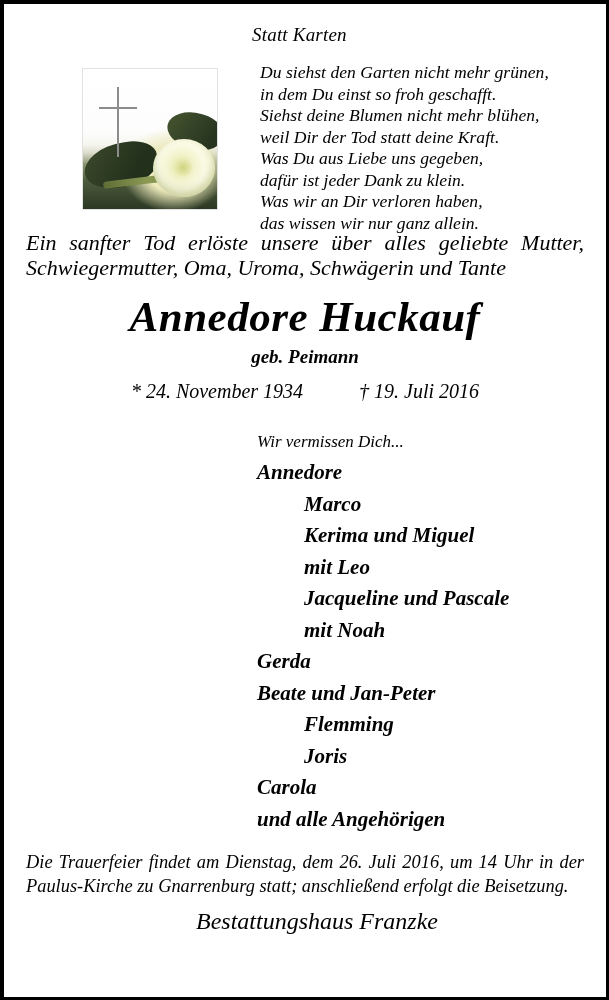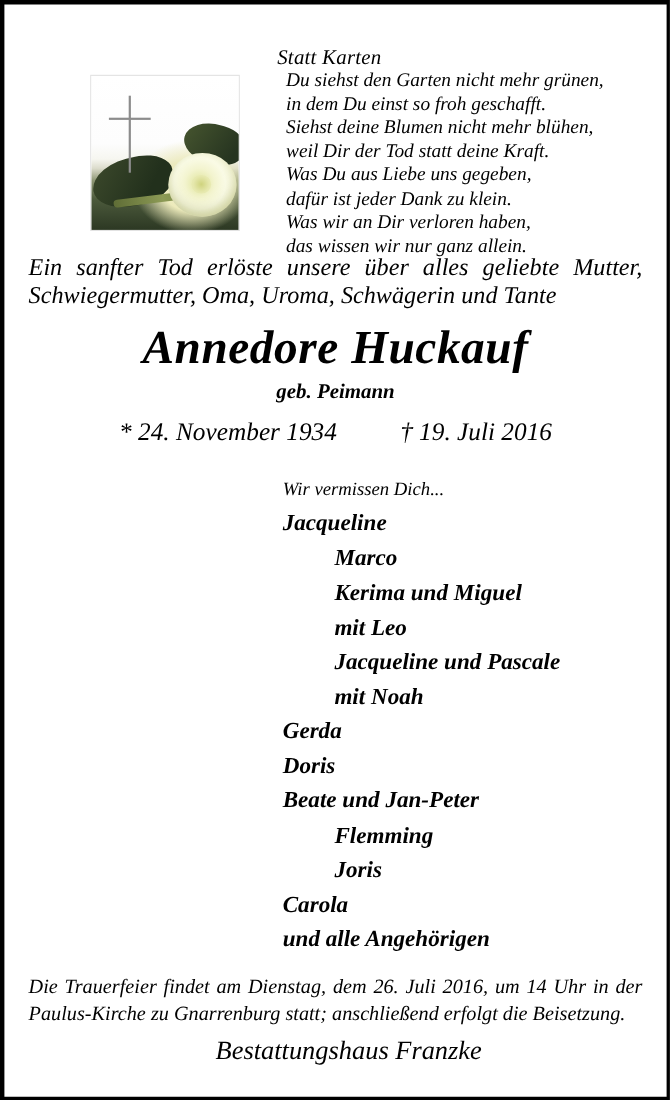--- a/index.html
+++ b/index.html
@@ -111,21 +111,21 @@
     left: 16px;
     top: 38px;
     width: 38px;
     height: 2px;
     background: #8c8c8c;
   }
 
   .statt-karten {
     position: absolute;
     left: 248px;
-    top: 38px;
+    top: 20px;
     font-size: 19px;
     font-style: italic;
     letter-spacing: .2px;
   }
 
   .poem {
     position: absolute;
     left: 256px;
     top: 58px;
     font-size: 17.6px;
@@ -157,21 +157,21 @@
   }
   .maiden {
     text-align: center;
     font-size: 19px;
     font-weight: bold;
     font-style: italic;
     margin-top: 7px;
   }
   .dates {
     text-align: center;
-    font-size: 23px;
+    font-size: 20px;
     font-style: italic;
     margin-top: 12px;
   }
   .dates .gap { display: inline-block; width: 46px; }
 
   
   .mourn-block {
     margin-top: 24px;
     padding-left: 253px;
   }
@@ -248,28 +248,27 @@
 
   <div class="dates">
     <span>* 24. November 1934</span>
     <span class="gap"></span>
     <span>† 19. Juli 2016</span>
   </div>
 
   <div class="mourn-block">
     <div class="mourn-head">Wir vermissen Dich...</div>
     <div class="mourn-list" id="mourners-list">
-        <div class="mourn-line">Jacqueline</div>
+        <div class="mourn-line">Annedore</div>
         <div class="mourn-line lvl1">Marco</div>
         <div class="mourn-line lvl1">Kerima und Miguel</div>
         <div class="mourn-line lvl1">mit Leo</div>
         <div class="mourn-line lvl1">Jacqueline und Pascale</div>
         <div class="mourn-line lvl1">mit Noah</div>
         <div class="mourn-line">Gerda</div>
-        <div class="mourn-line">Doris</div>
         <div class="mourn-line">Beate und Jan-Peter</div>
         <div class="mourn-line lvl1">Flemming</div>
         <div class="mourn-line lvl1">Joris</div>
         <div class="mourn-line">Carola</div>
         <div class="mourn-line">und alle Angehörigen</div>
       </div>
   </div>
 
   <div class="footer">Die Trauerfeier findet am Dienstag, dem 26. Juli 2016, um 14 Uhr in der Paulus-Kirche zu Gnarrenburg statt; anschließend erfolgt die Beisetzung.</div>
 

